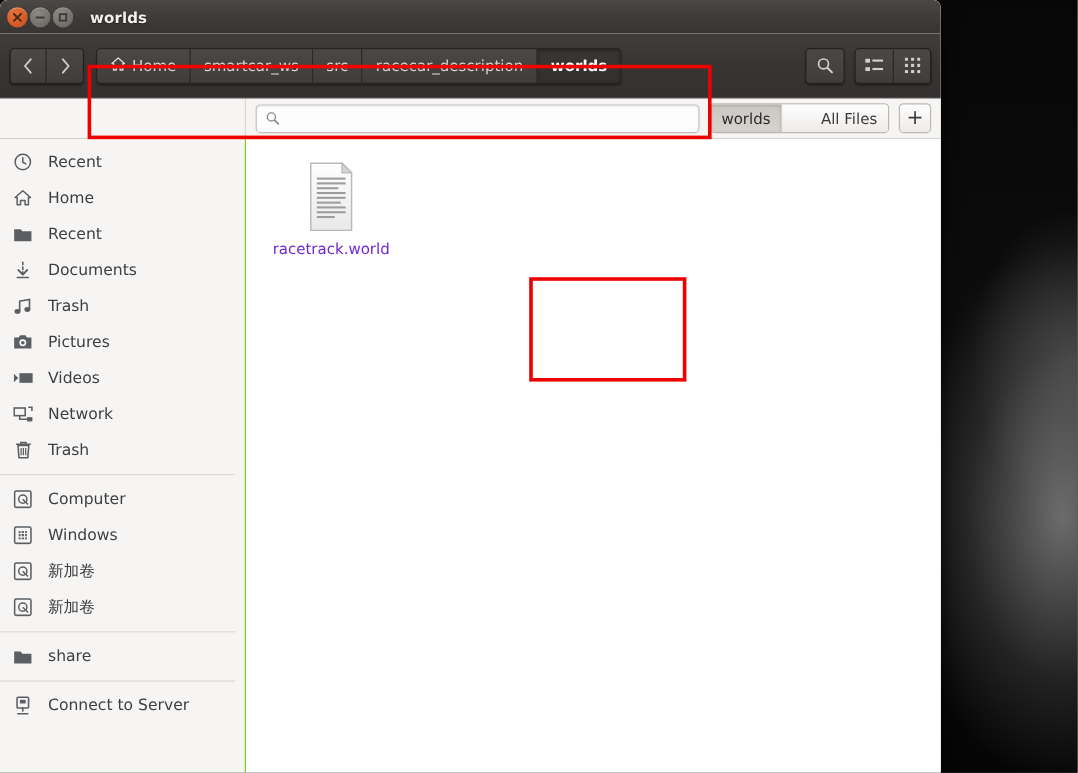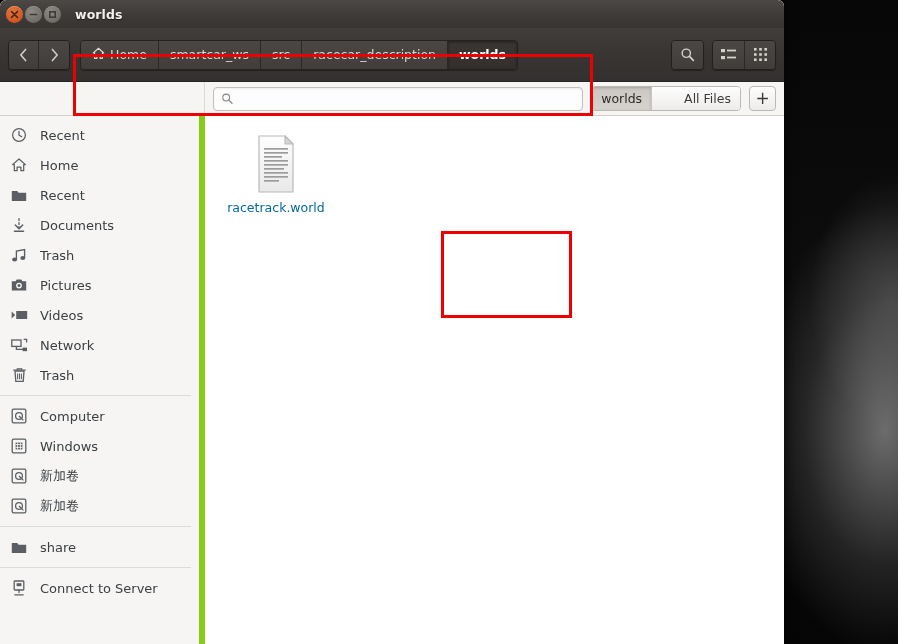--- a/index.html
+++ b/index.html
@@ -209,21 +209,21 @@
     font-size: 17px; color: #3b3b3b; line-height: 1;
     cursor: default;
   }
 
   
   #body { flex: 1 1 auto; display: flex; min-height: 0; }
 
   #sidebar {
     width: 205px; flex: 0 0 205px;
     background: #f6f5f4;
-    border-right: 6px solid #84cc16;
+    border-right: 1px solid #84cc16;
     padding-top: 4px;
     overflow: hidden;
   }
   .side-item {
     height: 30px;
     display: flex;
     align-items: center;
     padding: 0 0 0 10px;
     gap: 12px;
     color: #3c4043;
@@ -260,21 +260,21 @@
     padding: 8px 4px 8px 4px;
     display: flex;
     flex-direction: column;
     align-items: center;
     gap: 6px;
     cursor: default;
   }
   .file-icon { width: 48px; height: 60px; }
   .file-label {
     font-size: 12.5px;
-    color: #0369a1;
+    color: #6d28d9;
     text-align: center;
     line-height: 1.2;
     word-break: break-word;
   }
 
   
   .annot {
     position: absolute;
     border: 3px solid #ee0000;
     pointer-events: none;

